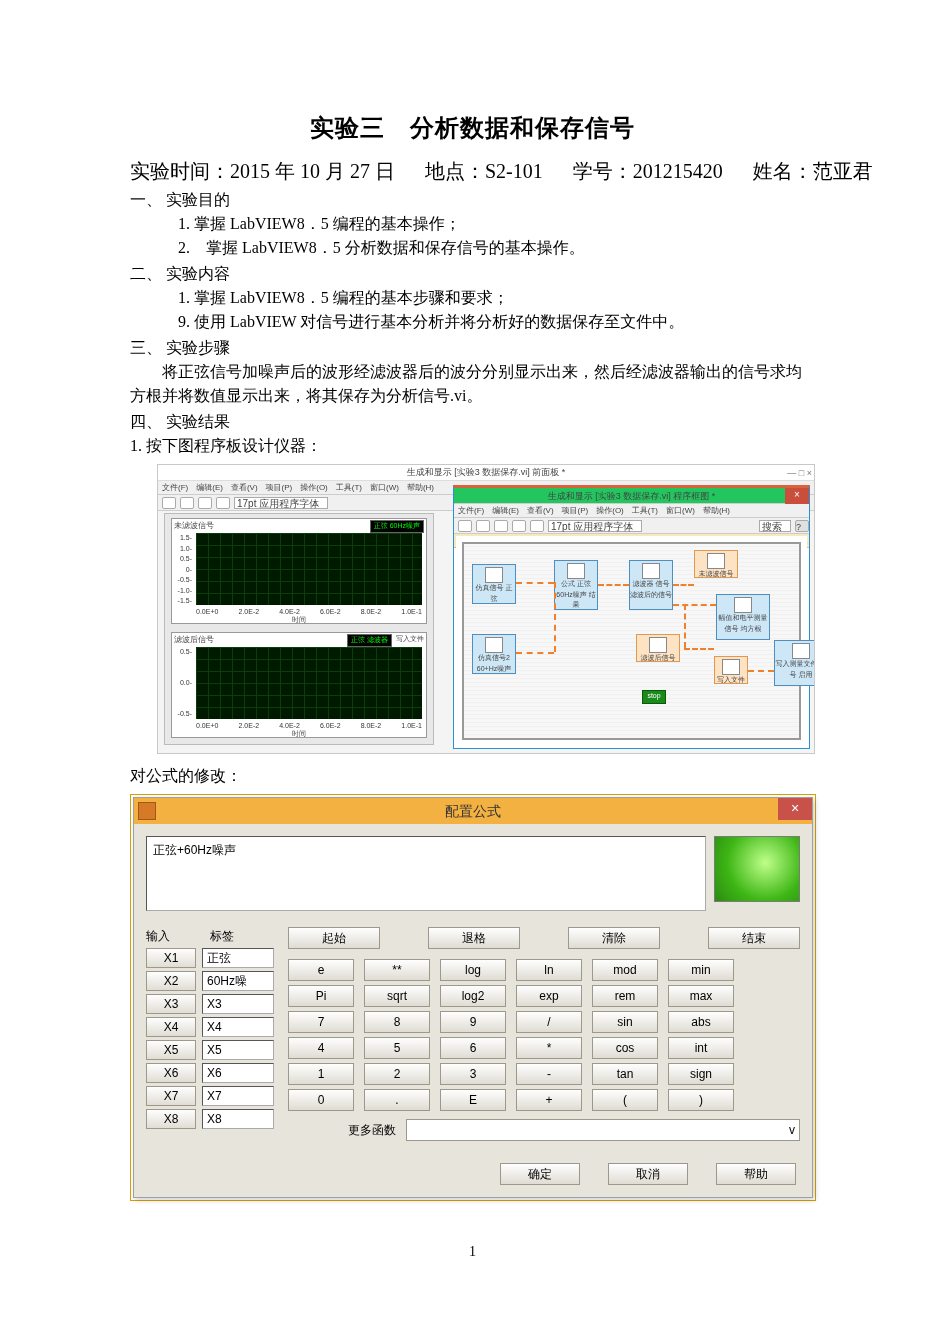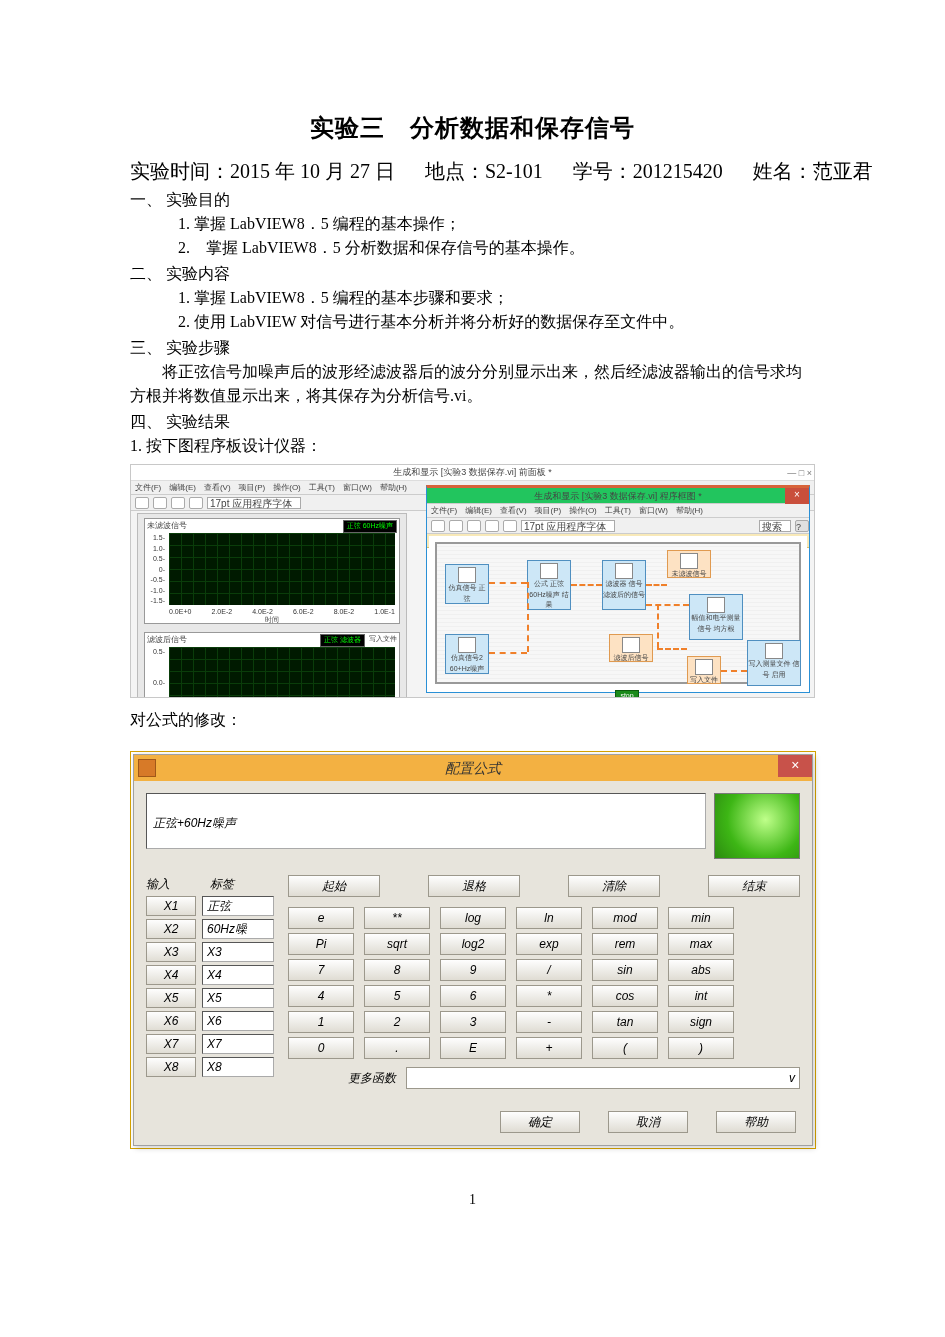--- a/index.html
+++ b/index.html
@@ -38,26 +38,27 @@
   .indent-1 { padding-left: 48px; }
   .body-text { text-indent: 32px; }
   .screenshot-area {
     margin: 6px 0 0 0;
   }
 
   
   .lv-shot {
     border: 1px solid #c8c8c8;
     background: #f4f4f4;
-    height: 234px;
+    height: 290px;
     position: relative;
     font-family: "Microsoft YaHei", sans-serif;
     font-size: 9px;
     color: #444;
     overflow: hidden;
+    margin-left: 27px;
   }
   .lv-titlebar {
     height: 16px;
     background: #fff;
     border-bottom: 1px solid #ddd;
     display: flex;
     align-items: center;
     position: relative;
   }
   .lv-titlebar .title { margin-left: auto; margin-right: auto; font-size: 9px; }
@@ -193,22 +194,22 @@
     position: absolute; left: 4px; top: 4px; width: 18px; height: 18px;
     background: #d77a28; border: 1px solid #a05818;
   }
   .fd-titlebar .fd-close {
     position: absolute; right: 0; top: 0; width: 34px; height: 22px;
     background: #c8524a; color: #fff; text-align: center; line-height: 20px; font-size: 14px;
   }
   .fd-body { padding: 12px; }
   .fd-formula-row { display: flex; gap: 8px; align-items: flex-start; }
   .fd-formula-box {
-    flex: 1; height: 56px; background: #fff; border: 1px inset #aaa;
-    padding: 20px 6px; font-size: 12px;
+    flex: 1; height: 75px; background: #fff; border: 1px inset #aaa;
+    padding: 4px 6px; font-size: 12px;
   }
   .fd-preview {
     width: 86px; height: 66px;
     background: radial-gradient(circle at 60% 40%, #bfff8a, #3db615 60%, #2c8a10);
     border: 1px solid #7a7a7a;
   }
   .fd-io-labels {
     display: flex; gap: 14px; margin-top: 16px; font-size: 12px;
     align-items: flex-start;
   }
@@ -286,21 +287,21 @@
     <span><span>学号：</span><span>201215420</span></span>
     <span><span>姓名：</span><span>范亚君</span></span>
   </div>
 
   <div class="section-head">一、 实验目的</div>
   <div class="indent-1">1. 掌握 LabVIEW8．5 编程的基本操作；</div>
   <div class="indent-1">2.　掌握 LabVIEW8．5 分析数据和保存信号的基本操作。</div>
 
   <div class="section-head">二、 实验内容</div>
   <div class="indent-1">1. 掌握 LabVIEW8．5 编程的基本步骤和要求；</div>
-  <div class="indent-1">2. 使用 LabVIEW 对信号进行基本分析并将分析好的数据保存至文件中。</div>
+  <div class="indent-1">9. 使用 LabVIEW 对信号进行基本分析并将分析好的数据保存至文件中。</div>
 
   <div class="section-head">三、 实验步骤</div>
   <div class="body-text">将正弦信号加噪声后的波形经滤波器后的波分分别显示出来，然后经滤波器输出的信号求均方根并将数值显示出来，将其保存为分析信号.vi。</div>
 
   <div class="section-head">四、 实验结果</div>
   <div>1. 按下图程序板设计仪器：</div>
 
   <div class="screenshot-area">
     <div class="lv-shot">
 
@@ -441,21 +442,21 @@
             <div class="bd-wire" style="left:220px;top:104px;width:30px"></div>
             <div class="bd-wire" style="left:284px;top:126px;width:26px"></div>
           </div>
         </div>
       </div>
     </div>
   </div>
 
   <div style="margin-top:10px">对公式的修改：</div>
 
-  <div style="margin-top:19px;font-style:italic;">
+  <div style="margin-top:6px;">
     <span class="yellow-border">
       <div class="formula-dialog">
         <div class="fd-titlebar">
           <span class="fd-icon"></span>
           <span>配置公式</span>
           <span class="fd-close">×</span>
         </div>
 
         <div class="fd-body">
           <div class="fd-formula-row">

